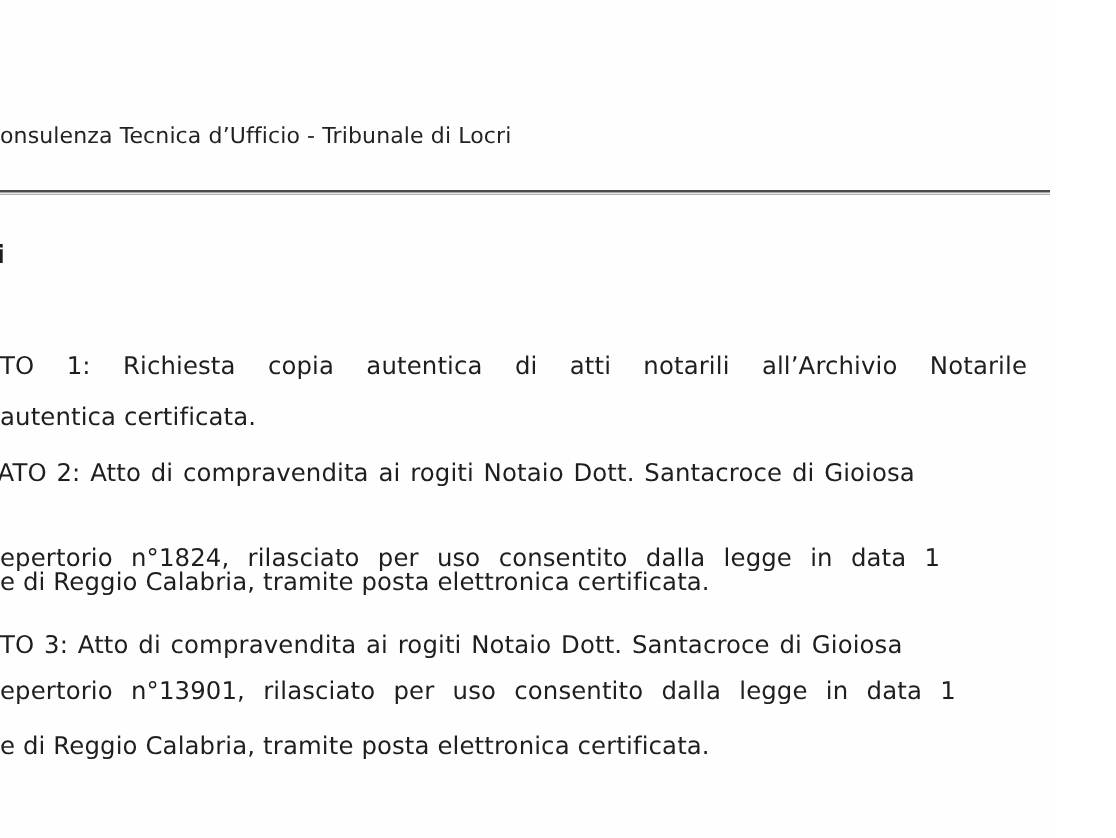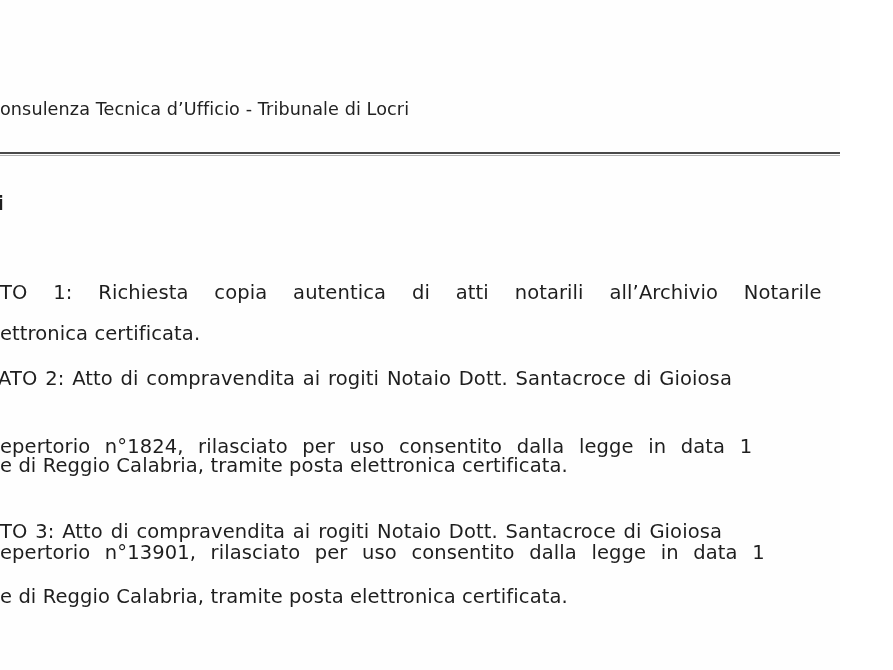--- a/index.html
+++ b/index.html
@@ -70,28 +70,28 @@
   <div class="line header-line" style="left:0px; top:98px;">onsulenza Tecnica d’Ufficio - Tribunale di Locri</div>
   <div class="header-rule"></div>
   <div class="header-rule-thin"></div>
 
   <div class="line heading" style="left:-3px; top:191px;">i</div>
 
   <div>
     <div class="line" style="left:0px; top:281px; width:905px;">
       <span class="just" style="display:block; width:905px; white-space:pre;">TO  1:  Richiesta  copia  autentica  di  atti  notarili  all’Archivio  Notarile  di  R</span>
     </div>
-    <div class="line" style="left:0px; top:322px;">ettronica certificata.</div>
+    <div class="line" style="left:0px; top:322px;">autentica certificata.</div>
   </div>
 
   <div>
     <div class="line" style="left:-2px; top:367px; white-space:pre; word-spacing:1.5px;">ATO 2: Atto di compravendita ai rogiti Notaio Dott. Santacroce di Gioiosa</div>
     <div class="line" style="left:0px; top:411px; white-space:pre; word-spacing:1px;margin-top:24px;">epertorio  n°1824,  rilasciato  per  uso  consentito  dalla  legge  in  data  1</div>
     <div class="line" style="left:0px; top:454px;">e di Reggio Calabria, tramite posta elettronica certificata.</div>
   </div>
 
   <div>
-    <div class="line" style="left:0px; top:520px; white-space:pre; word-spacing:1.5px;">TO 3: Atto di compravendita ai rogiti Notaio Dott. Santacroce di Gioiosa</div>
+    <div class="line" style="left:0px; top:504px; white-space:pre; word-spacing:1.5px;">TO 3: Atto di compravendita ai rogiti Notaio Dott. Santacroce di Gioiosa</div>
     <div class="line" style="left:0px; top:541px; white-space:pre; word-spacing:1px;text-align:right;">epertorio  n°13901,  rilasciato  per  uso  consentito  dalla  legge  in  data  1</div>
     <div class="line" style="left:0px; top:585px;">e di Reggio Calabria, tramite posta elettronica certificata.</div>
   </div>
 
 </div>
 
 </body></html>

